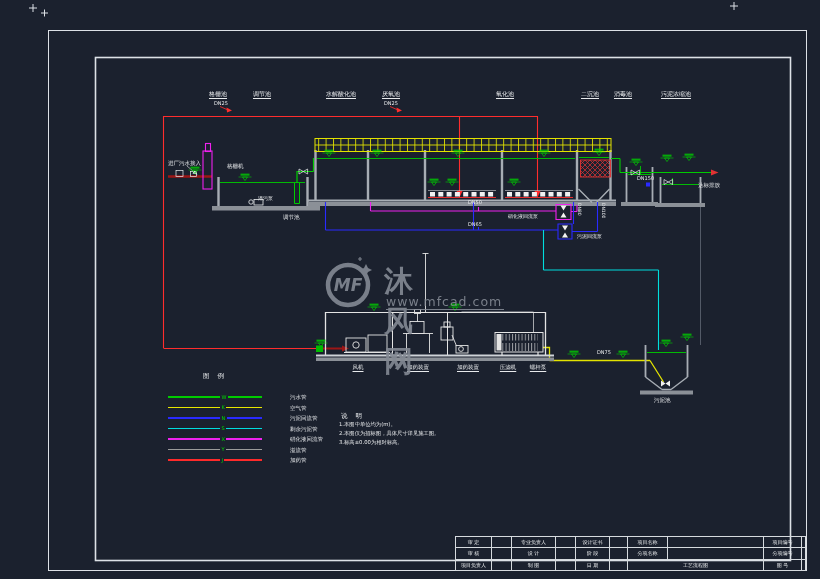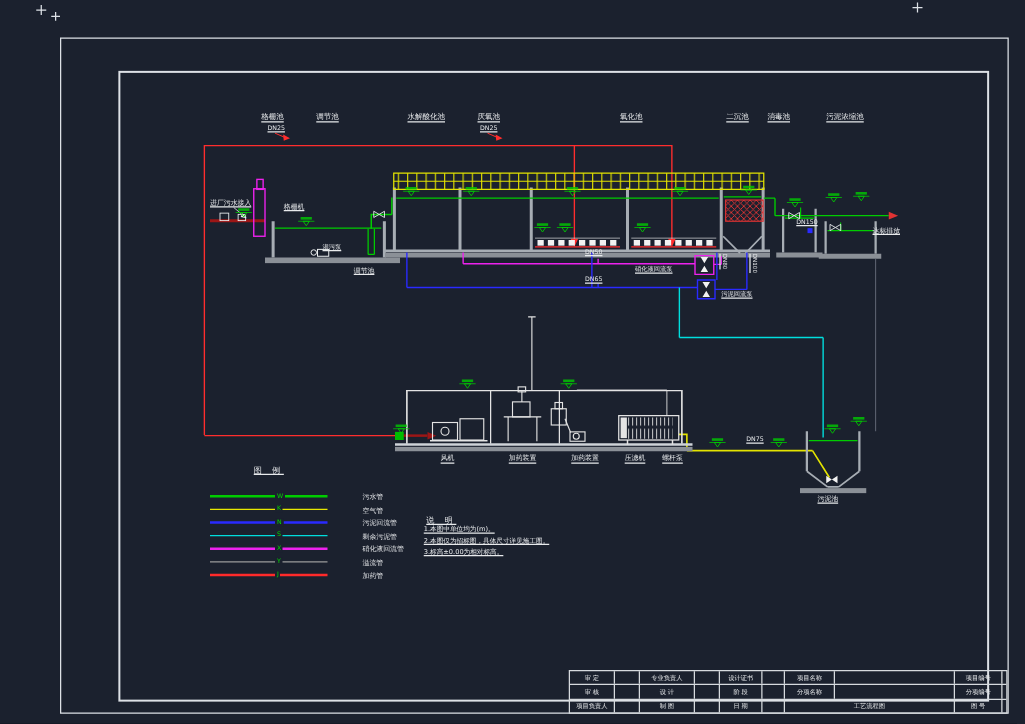--- a/index.html
+++ b/index.html
@@ -1,19 +1,19 @@
 <!DOCTYPE html>
 <html><head>
 <meta charset="utf-8">
 <style>
   html,body{margin:0;padding:0;background:#0e131c;}
   .canvas{position:relative;width:820px;height:579px;background:#1b212e;overflow:hidden;
           font-family:"DejaVu Sans",sans-serif;}
   .abs{position:absolute;white-space:nowrap;line-height:1;}
-  .t-white{color:#e8eaec;text-decoration:underline;}
+  .t-white{color:#e8eaec;}
   .stage{font-size:6px;transform:translateX(-50%);text-decoration:underline;text-underline-offset:1.5px;}
   .dn{font-size:5px;}
   .vdn{font-size:4.5px;writing-mode:vertical-rl;}
   .eq{font-size:5.5px;}
   .eq-sm{font-size:5px;}
   .bldg{font-size:5.5px;transform:translateX(-50%);text-decoration:underline;text-underline-offset:1.5px;}
   .lg-title{font-size:6.5px;letter-spacing:3px;}
   .note-title{font-size:6.5px;letter-spacing:3px;}
   .note-line{font-size:5.3px;}
   .lg-row{position:absolute;left:168px;width:200px;height:8px;}
@@ -321,20 +321,30 @@
   <div class="lg-line" style="background: rgb(255, 42, 42);"></div>
   <span class="lg-code">J</span>
   <span class="lg-label">加药管</span>
 </div>
 
 <span class="abs t-white note-title" style="left:341px;top:413px">说 明</span>
 <span class="abs t-white note-line" style="left:339px;top:422px">1.本图中单位均为(m)。</span>
 <span class="abs t-white note-line" style="left:339px;top:431px">2.本图仅为招标图，具体尺寸详见施工图。</span>
 <span class="abs t-white note-line" style="left:339px;top:440px">3.标高±0.00为相对标高。</span>
 
+<div class="wm">
+  <svg width="56" height="56" viewBox="0 0 56 56">
+    <circle cx="28" cy="29" r="20" fill="none" stroke="#848a94" stroke-width="4.5"></circle>
+    <text x="28" y="35" text-anchor="middle" font-size="17" font-weight="bold" font-style="italic" fill="#848a94" font-family="DejaVu Sans, sans-serif">MF</text>
+    <path d="M46 8 l2 4 4 2 -4 2 -2 4 -2 -4 -4 -2 4 -2 Z" fill="#848a94"></path>
+    <path d="M38 3 h4 M40 1 v4" stroke="#848a94" stroke-width="1.2"></path>
+  </svg>
+  <span class="wm-name">沐风网</span>
+  <span class="wm-url">www.mfcad.com</span>
+</div>
 
 <div class="tb">
   <div class="tb-row">
     <div class="tb-c w1">审 定</div>
     <div class="tb-c w2"></div>
     <div class="tb-c w3">专业负责人</div>
     <div class="tb-c w4"></div>
     <div class="tb-c w5">设计证书</div>
     <div class="tb-c w6"></div>
     <div class="tb-c w7">项目名称</div>

